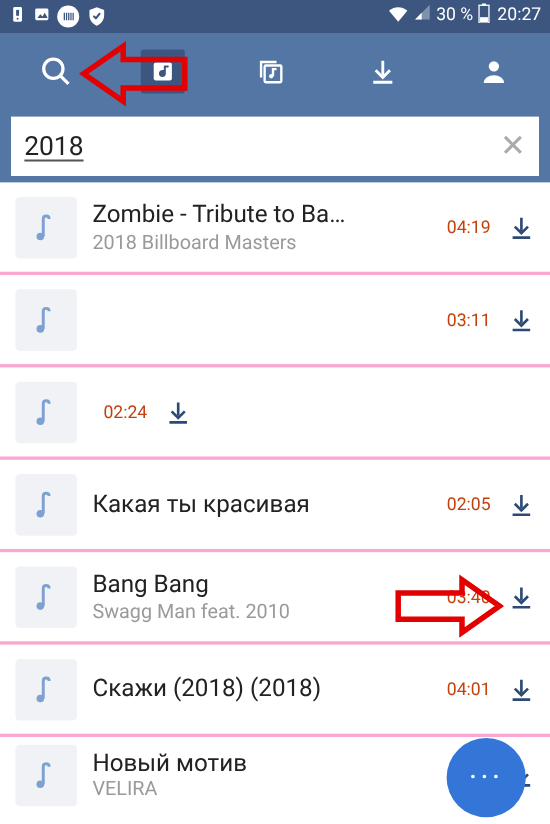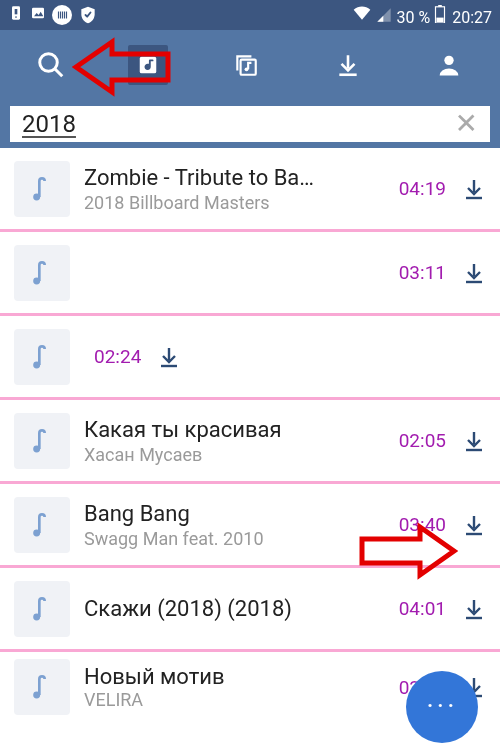--- a/index.html
+++ b/index.html
@@ -15,21 +15,21 @@
     background: #3c5680;
     height: 30px;
     display: flex;
     align-items: center;
     justify-content: space-between;
     padding: 0 8px;
     color: #fff;
     font-size: 16px;
   }
   .status-left { display: flex; gap: 6px; align-items: center; }
-  .status-right { display: flex; gap: 4px; align-items: flex-end; font-size: 16px; }
+  .status-right { display: flex; gap: 4px; align-items: flex-start; font-size: 16px; }
   .status-icon-box {
     width: 20px; height: 20px; border-radius: 50%;
     display: flex; align-items: center; justify-content: center;
     font-size: 12px;
   }
   .circle { background: #fff; color: #3c5680; }
   .shield { position: relative; }
   .shield svg { display:block; }
 
   .app-bar {
@@ -49,21 +49,21 @@
     background: #3c5680;
     border-radius: 2px;
     width: 40px; height: 40px;
   }
   .search-row {
     background: #5376a4;
     padding: 6px 10px 6px 10px;
   }
   .search-box {
     background: #fff;
-    height: 36px;
+    height: 54px;
     display: flex;
     align-items: center;
     padding: 0 12px;
   }
   .search-box input {
     flex: 1;
     border: none;
     outline: none;
     font-size: 24px;
     font-family: inherit;
@@ -100,22 +100,22 @@
   }
   .artist {
     font-size: 18px;
     color: #9a9a9a;
     white-space: nowrap;
     overflow: hidden;
     text-overflow: ellipsis;
     margin-top: 2px;
   }
   .time {
-    color: #a21caf;
-    font-size: 19px;
+    color: #c2410c;
+    font-size: 16px;
     margin: 0 10px;
     flex-shrink: 0;
   }
   .dl {
     width: 36px; flex-shrink: 0;
     display: flex; align-items: center; justify-content: center;
   }
   .row.last { height: 70px; border-bottom: none; }
   .row.last .artist { margin-top: 0; }
 
@@ -304,21 +304,20 @@
 
   <div class="row">
     <div class="thumb">
       <svg width="32" height="32" viewBox="0 0 24 24" fill="none" stroke="#7da1d1" stroke-width="2">
           <path d="M10 18 V6 q0 -2 2 -2 q2 0 2 2"></path>
           <circle cx="8" cy="18" r="2.6" fill="#7da1d1" stroke="none"></circle>
         </svg>
     </div>
     <div class="info">
       <div class="title">Какая ты красивая</div>
-      <div class="artist">Хасан Мусаев</div>
     </div>
     <div class="time">02:05</div>
     <div class="dl">
       <svg width="24" height="24" viewBox="0 0 24 24" fill="none" stroke="#2c4a74" stroke-width="2.4">
           <line x1="12" y1="3" x2="12" y2="15"></line>
           <polyline points="6,11 12,17 18,11"></polyline>
           <line x1="4" y1="21" x2="20" y2="21"></line>
         </svg>
     </div>
   </div>

